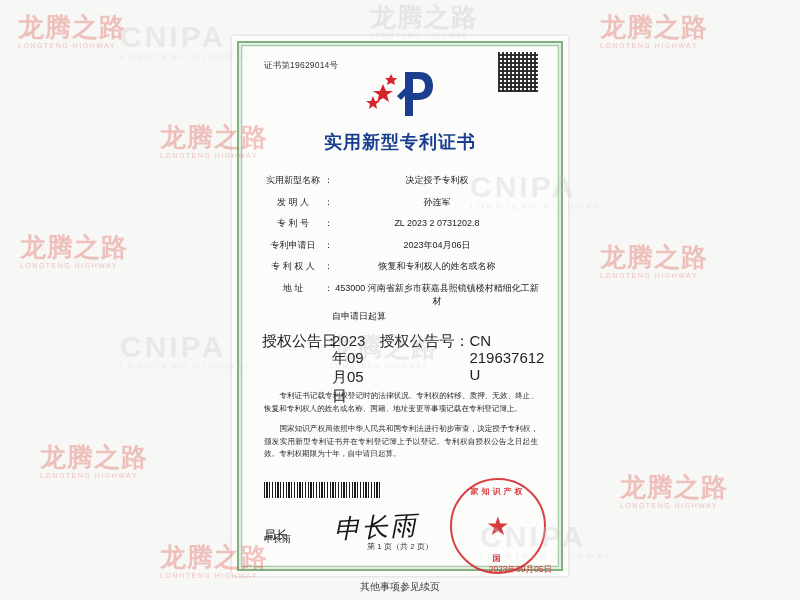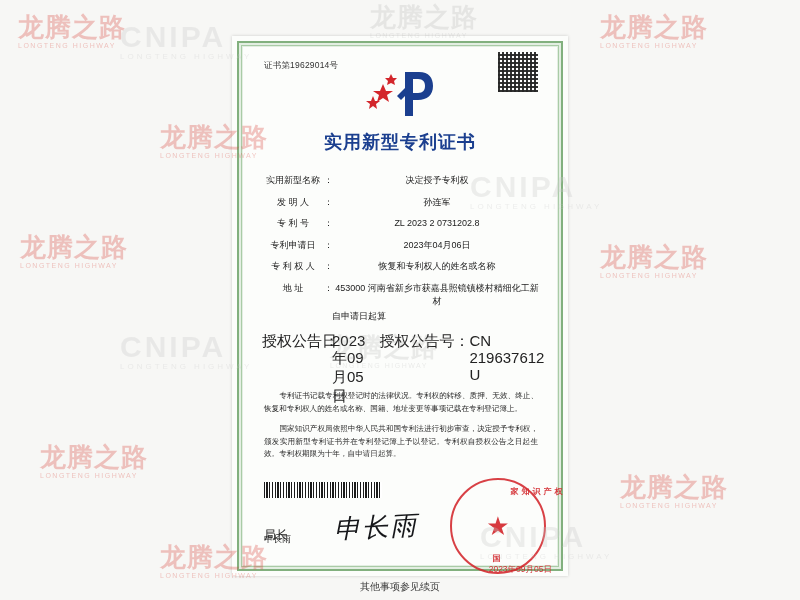--- a/index.html
+++ b/index.html
@@ -317,21 +317,20 @@
     font-size: 8px;
     opacity: 0.9;
     white-space: nowrap;
     font-weight: bold;
   }
   #seal-top {
     top: 8px;
     left: 50%;
     transform: translateX(-50%);
     letter-spacing: 3px;
-    margin-left: 40px;
   }
   #seal-bottom {
     bottom: 10px;
     left: 50%;
     transform: translateX(-50%);
     letter-spacing: 3px;
   }
   #seal-date {
     position: absolute;
     right: -6px;
@@ -521,19 +520,20 @@
       </div>
 
       <div id="seal">
         <div id="seal-circle"></div>
         <div class="seal-text" id="seal-top">家知识产权</div>
         <div id="seal-star">★</div>
         <div class="seal-text" id="seal-bottom">国</div>
         <div id="seal-date">2023年09月05日</div>
       </div>
 
+      <div id="page-number">第 1 页（共 2 页）</div>
 
     </div>
   </div>
 
   <div id="bottom-note">其他事项参见续页</div>
 
 </div>
 
 </body></html>

